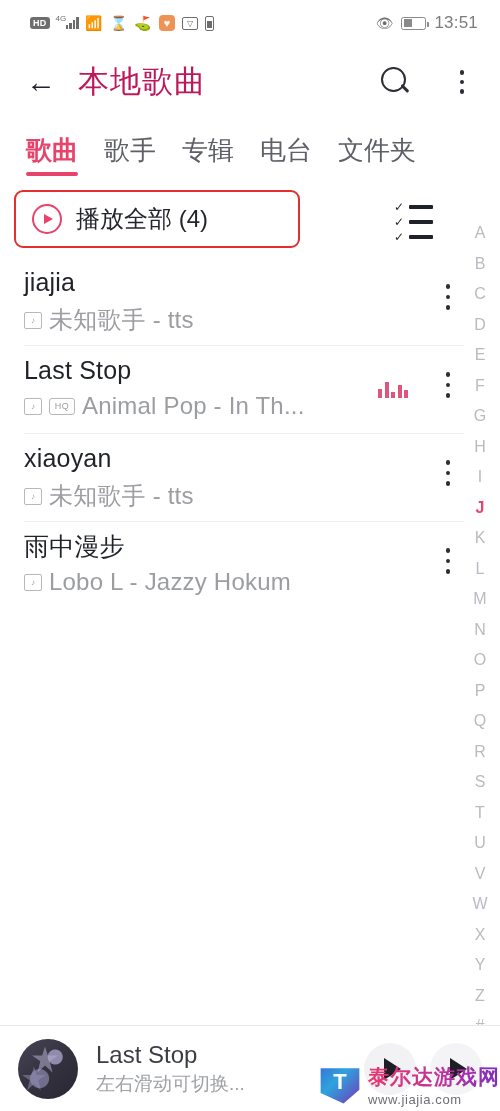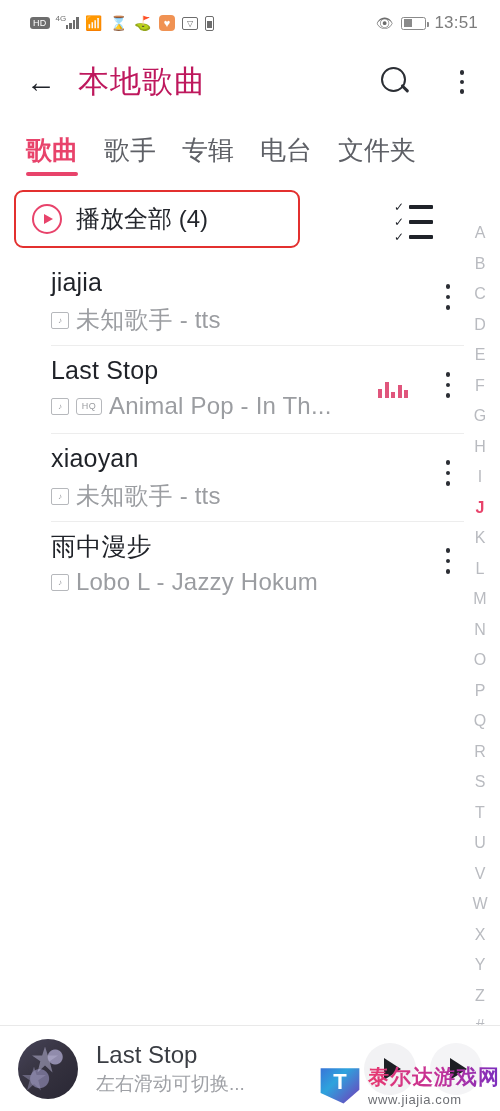--- a/index.html
+++ b/index.html
@@ -12,21 +12,21 @@
   .phone { position: relative; width: 500px; height: 1111px; background:#fff; }
 
   
   .statusbar {
     height: 46px; display: flex; align-items: center;
     justify-content: space-between; padding: 0 22px 0 30px;
   }
   .sb-left { display: flex; align-items: center; gap: 7px; }
   .sb-right { display: flex; align-items: center; gap: 8px; }
   .ico-hd {
-    font-size: 9px; font-weight: normal; color: #fff; background: #6d6d6d;
+    font-size: 9px; font-weight: bold; color: #fff; background: #6d6d6d;
     border-radius: 3px; padding: 1px 3px; letter-spacing: .3px; line-height: 10px;
   }
   .ico-sig { display:flex; align-items:center; gap:1px; height:14px; position:relative; }
   .ico-sig .g { font-size: 8px; color:#6d6d6d; position:absolute; top:-2px; left:-1px; }
   .ico-sig .bars { display:flex; align-items:flex-end; gap:1.2px; margin-left:9px; }
   .ico-sig .bars i { width:2.4px; background:#6d6d6d; display:block; }
   .ico-sig .bars i:nth-child(1){height:4px}
   .ico-sig .bars i:nth-child(2){height:6px}
   .ico-sig .bars i:nth-child(3){height:9px}
   .ico-sig .bars i:nth-child(4){height:12px}
@@ -79,21 +79,21 @@
     display:flex; align-items:center; justify-content:center; }
   .play-circle span { width:0;height:0;border-left:9px solid #e8436b;
     border-top:5.5px solid transparent;border-bottom:5.5px solid transparent;margin-left:3px; }
   .playall-label { font-size:24px; color:#23262c; margin-left:14px; }
   .checklist-icon { position:absolute; right:66px; top:14px; width:40px; height:34px; }
   .checklist-icon .row { display:flex; align-items:center; gap:4px; margin-bottom:5px; }
   .checklist-icon .ck { color:#1f2229; font-size:12px; line-height:10px; font-weight:bold; width:11px;}
   .checklist-icon .ln { width:24px; height:3.4px; background:#1f2229; border-radius:1px; }
 
   
-  .songlist { margin-top:4px;padding-left:27px; }
+  .songlist { margin-top:4px; }
   .song {
     position:relative; height:88px; margin-left:24px; margin-right:36px;
     border-bottom:1px solid #ededed; padding-top:8px;
   }
   .song:last-child { border-bottom:none; }
   .song-title { font-size:25px; color:#1f2228; line-height:32px; letter-spacing:.2px; }
   .song-sub { display:flex; align-items:center; gap:7px; margin-top:6px; }
   .badge-file {
     width:18px;height:17px;border:1.5px solid #b6b8bc;border-radius:2px;
     font-size:8px;color:#9a9ca0;display:flex;align-items:center;justify-content:center;

